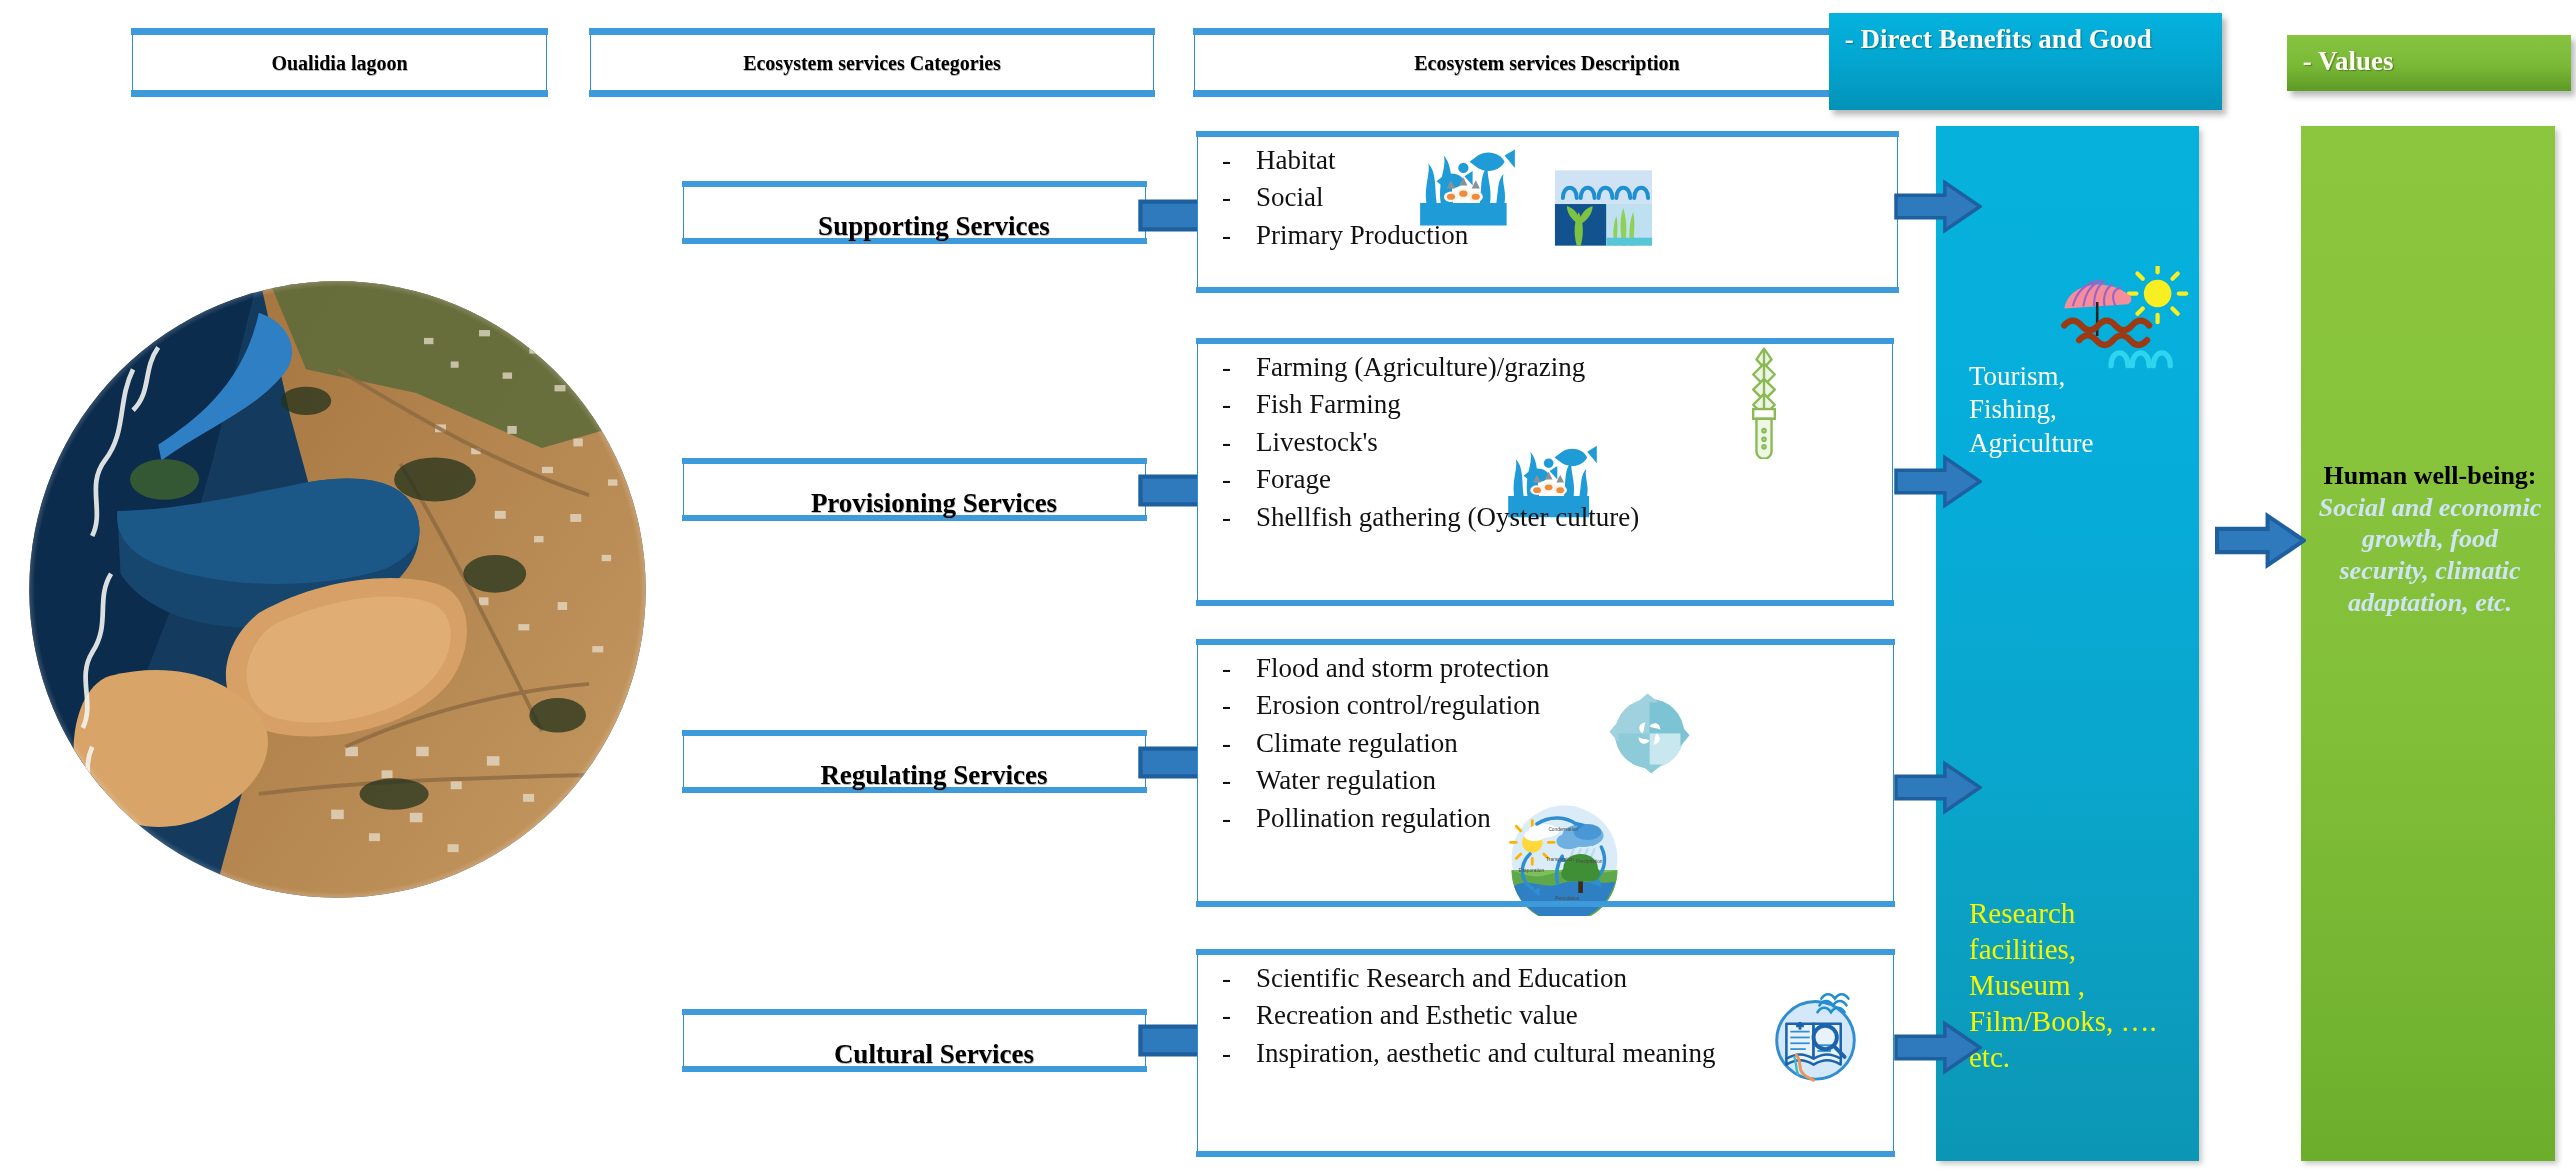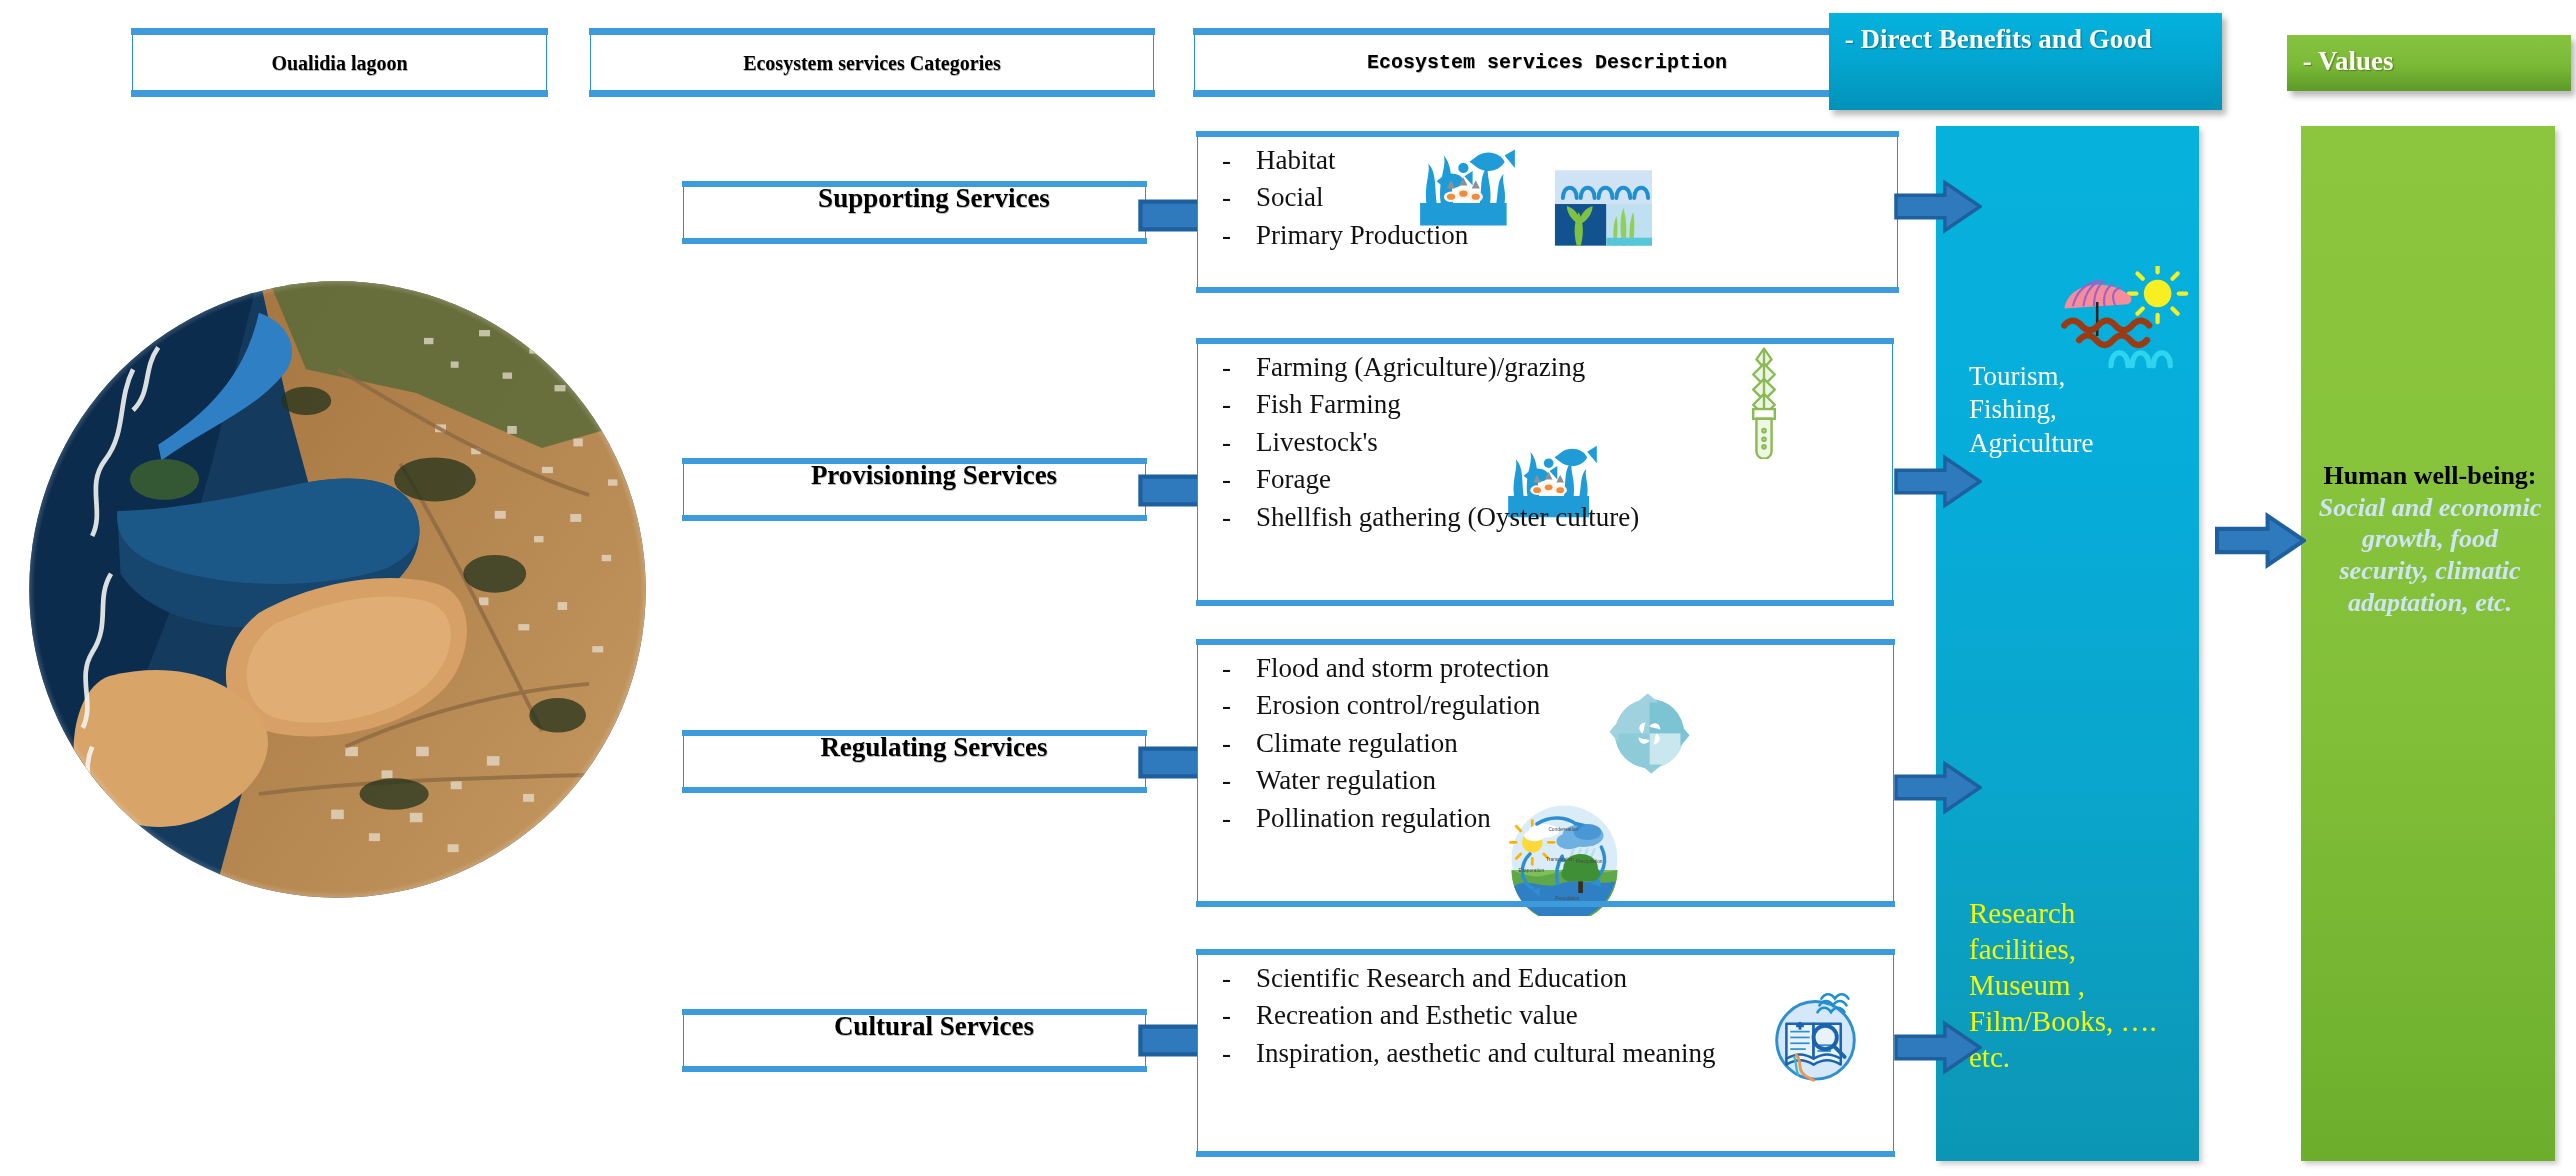--- a/index.html
+++ b/index.html
@@ -22,21 +22,21 @@
   .hdrbox::after{bottom:-1.8px;}
   .hdrbox span{
     font-weight:bold;color:#000;z-index:2;text-align:center;line-height:1.1;
     font-size:20px;
     text-shadow:0.6px 0.6px 0 rgba(120,120,120,.55);
   }
 
   
   .catbox{
     background:#ffffff;border:1.8px solid #2f8ed0;box-sizing:border-box;
-    display:flex;align-items:flex-start;justify-content:center;position:absolute;padding-left:39px;
+    display:flex;align-items:flex-end;justify-content:center;position:absolute;padding-left:39px;
   }
   .catbox::before,.catbox::after{
     content:"";position:absolute;left:-1.8px;right:-1.8px;height:6px;background:#3d9bdc;
   }
   .catbox::before{top:-1.8px;}
   .catbox::after{bottom:-1.8px;}
   .catbox span{font-weight:bold;font-size:27px;color:#000;z-index:2;
     text-shadow:0.6px 0.6px 0 rgba(120,120,120,.5);}
 
   
@@ -110,21 +110,21 @@
 <body>
 
 <div class="hdrbox" style="left:132px;top:29px;width:415px;height:67px;">
   <span>Oualidia lagoon</span>
 </div>
 
 <div class="hdrbox" style="left:590px;top:29px;width:564px;height:67px;">
   <span>Ecosystem services Categories</span>
 </div>
 
-<div class="hdrbox" style="left:1194px;top:29px;width:706px;height:67px;font-family:Liberation Mono, monospace;">
+<div class="hdrbox" style="left:1194px;top:29px;width:706px;height:67px;">
   <span>Ecosystem services Description</span>
 </div>
 
 <div class="tile tile-blue" style="left:1829px;top:13.3px;width:393px;height:97px;">
   <span>- Direct Benefits and Good</span>
 </div>
 
 <div class="tile tile-green" style="left:2287px;top:35px;width:284px;height:56px;">
   <span>- Values</span>
 </div>

